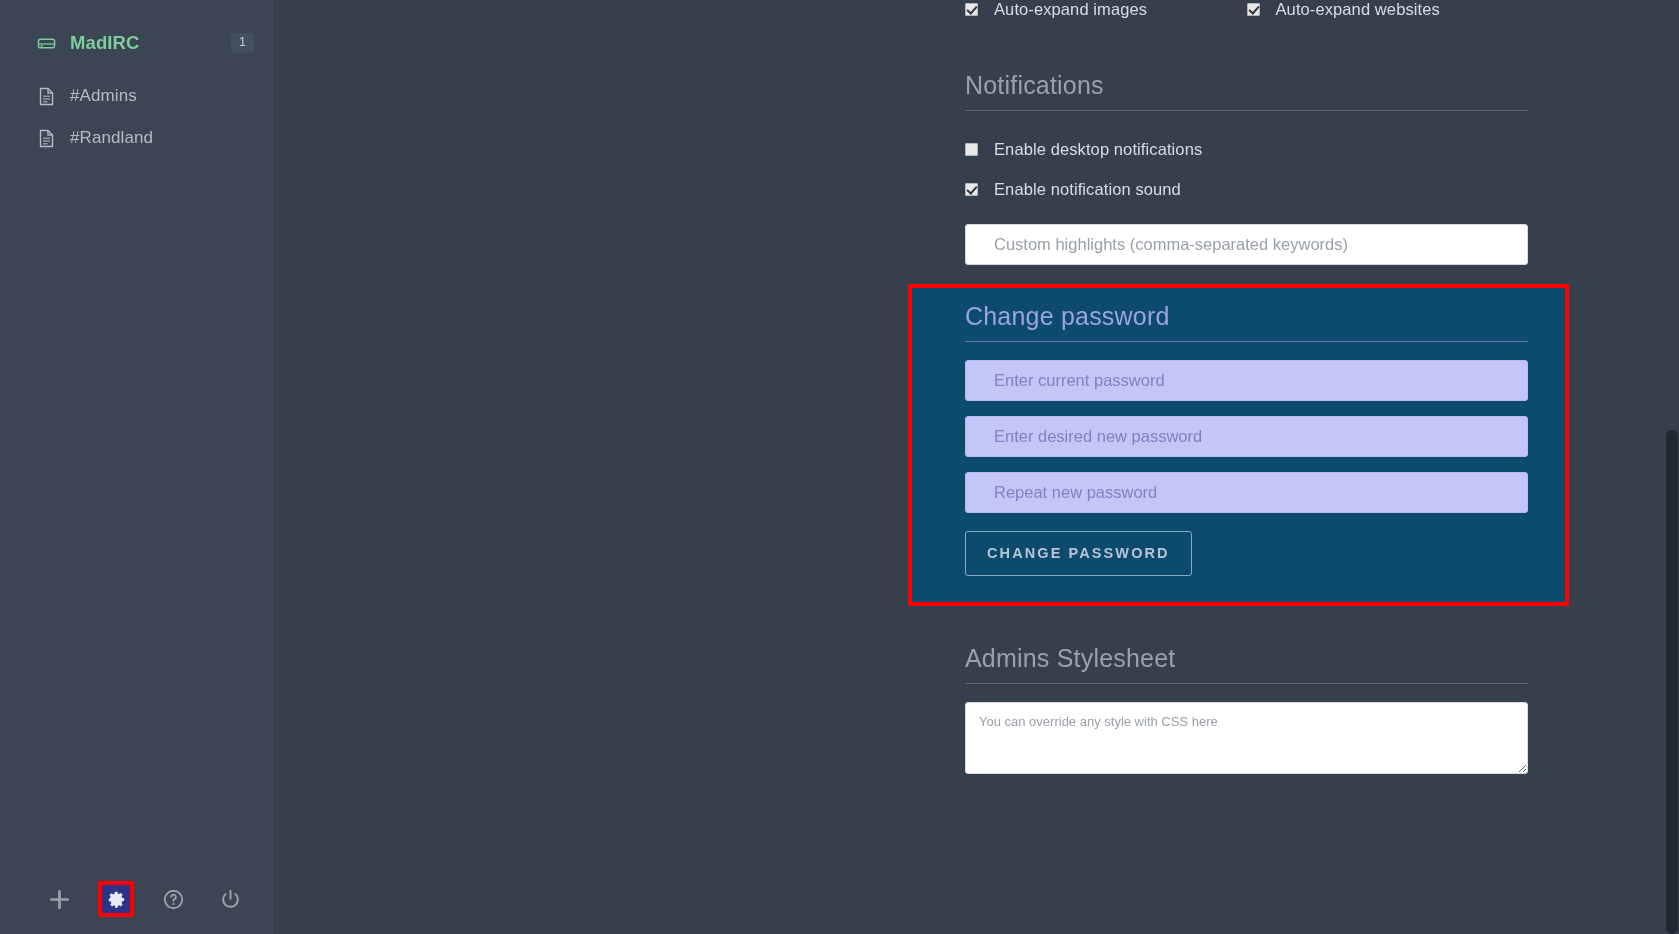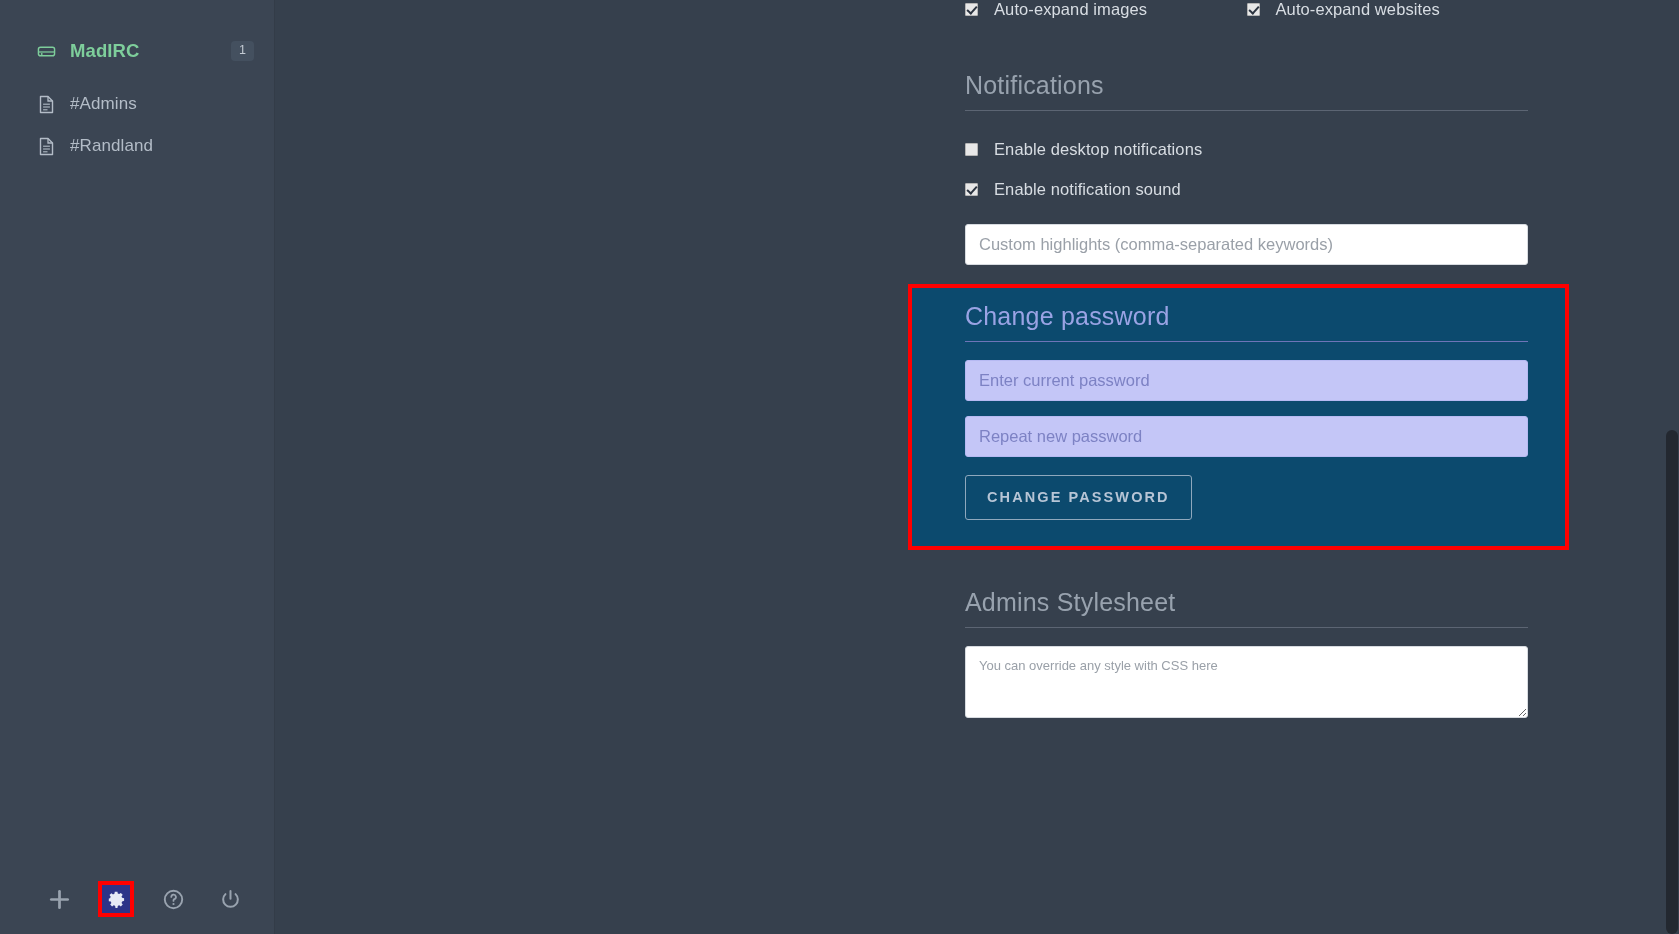--- a/index.html
+++ b/index.html
@@ -22,21 +22,21 @@
   
   #sidebar {
     position: relative;
     width: 275px;
     height: 934px;
     flex: 0 0 275px;
     background: #3b4553;
     border-right: 1px solid #333c48;
   }
 
-  .network-block { padding-top: 30px; }
+  .network-block { padding-top: 22px; }
 
   .network-row {
     display: flex;
     align-items: center;
     height: 42px;
     padding: 0 20px 0 36px;
     cursor: pointer;
   }
   .network-row .net-icon {
     width: 20px; height: 20px;
@@ -193,21 +193,21 @@
     letter-spacing: .1px;
   }
 
   .txt-input {
     display: block;
     width: 563px;
     height: 41px;
     background: #ffffff;
     border: 1px solid #d7dbe0;
     border-radius: 3px;
-    padding: 0 13px;
+    padding: 0 28px;
     font-size: 16.5px;
     color: #333a44;
     font-family: "Liberation Sans", sans-serif;
     outline: none;
   }
   .txt-input::placeholder { color: #9aa0a8; opacity: 1; }
 
   .field-gap { margin-top: 15px; }
 
   textarea.css-area {
@@ -407,20 +407,23 @@
           <input class="txt-input" type="text" placeholder="Custom highlights (comma-separated keywords)" style="">
         </div>
       </div>
 
       <section id="change-password-section">
         <h2 class="section-title">Change password</h2>
 
         <div class="section-gap">
           <input class="txt-input" type="password" placeholder="Enter current password" style="">
 
+          <div class="field-gap">
+            <input class="txt-input" type="password" placeholder="Enter desired new password" style="">
+          </div>
 
           <div class="field-gap">
             <input class="txt-input" type="password" placeholder="Repeat new password" style="">
           </div>
 
           <button class="btn-change">CHANGE PASSWORD</button>
         </div>
       </section>
 
       <h2 class="section-title">Admins Stylesheet</h2>

